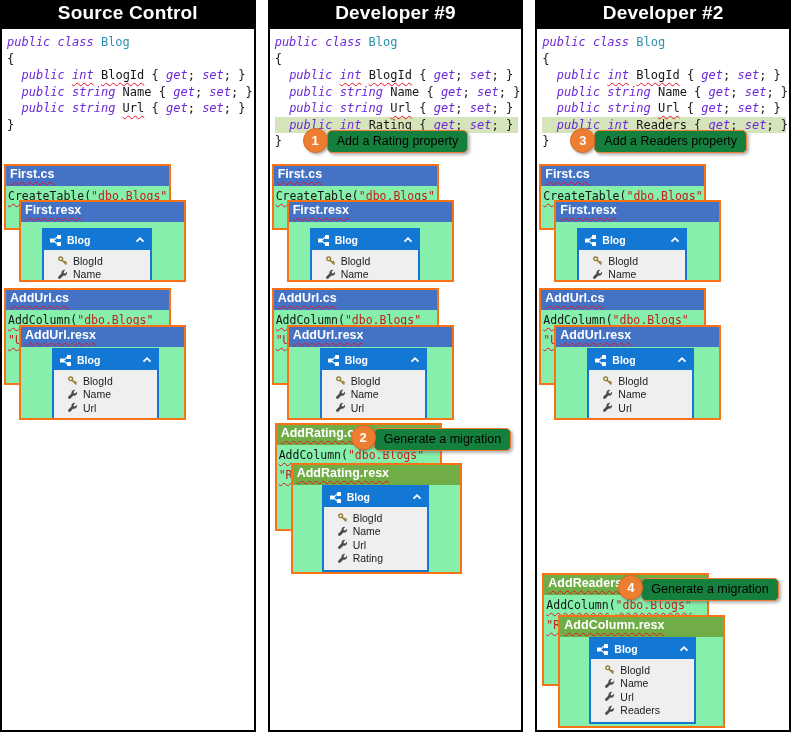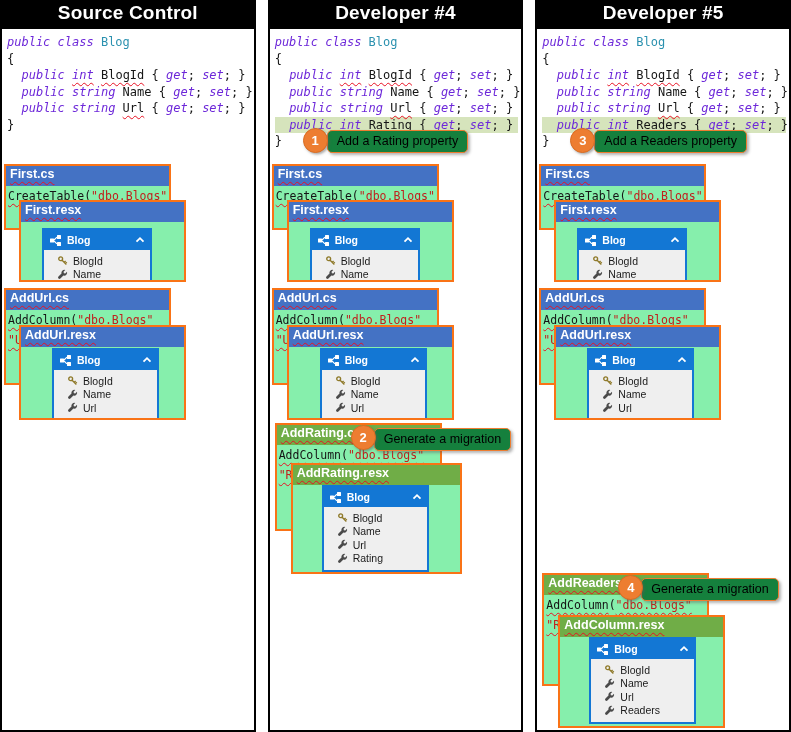--- a/index.html
+++ b/index.html
@@ -134,21 +134,21 @@
                 <path d="M10.9 3 A3.2 3.2 0 0 1 7 7.1 L3.7 10.4 A1.45 1.45 0 1 1 1.6 8.3 L4.9 5 A3.2 3.2 0 0 1 9 1.1 L7.1 3 L7.5 4.5 L9 4.9 Z" fill="#4a4a4a"></path>
               </svg>
               <span>Url</span>
             </div>
           </div>
         </div>
     </div>
   </div>
 
   <div class="column">
-    <div class="col-head">Developer #4</div>
+    <div class="col-head">Developer #9</div>
     <div class="code"><div class="cl"><span class="k">public class </span><span class="ty">Blog</span></div><div class="cl"><span class="pl">{</span></div><div class="cl"><span class="pl">  </span><span class="k">public </span><span class="k sq">int</span><span class="pl"> </span><span class="pl sq">BlogId</span><span class="pl"> { </span><span class="k">get</span><span class="pl">; </span><span class="k">set</span><span class="pl">; }</span></div><div class="cl"><span class="pl">  </span><span class="k">public string </span><span class="pl">Name</span><span class="pl"> { </span><span class="k">get</span><span class="pl">; </span><span class="k">set</span><span class="pl">; }</span></div><div class="cl"><span class="pl">  </span><span class="k">public string </span><span class="pl sq">Url</span><span class="pl"> { </span><span class="k">get</span><span class="pl">; </span><span class="k">set</span><span class="pl">; }</span></div><div class="cl hl"><span class="pl">  </span><span class="k">public </span><span class="k sq">int</span><span class="pl"> </span><span class="pl sq">Rating</span><span class="pl"> { </span><span class="k">get</span><span class="pl">; </span><span class="k">set</span><span class="pl">; }</span></div><div class="cl"><span class="pl">}</span></div></div>
 
     <div class="card blue" style="left:2px;top:162px;width:167px;height:66px">
       <div class="card-head"><span class="sq">First.cs</span></div>
       <div class="card-code"><div class="cl"><span class="pl sq">CreateTable</span><span class="pl">(</span><span class="st sq">"dbo.Blogs"</span></div></div>
     </div>
 
     <div class="card blue" style="left:17px;top:198px;width:167px;height:82px">
       <div class="card-head"><span class="sq">First.resx</span></div>
       <div class="entity" style="left:21px;top:26px;width:110px">
@@ -283,21 +283,21 @@
     </div>
 
     <div class="callout-box" style="left:57px;top:128px">Add a Rating property</div>
     <div class="callout-num" style="left:33px;top:126px">1</div>
 
     <div class="callout-box" style="left:104px;top:426px">Generate a migration</div>
     <div class="callout-num" style="left:81px;top:423px">2</div>
   </div>
 
   <div class="column">
-    <div class="col-head">Developer #5</div>
+    <div class="col-head">Developer #2</div>
     <div class="code"><div class="cl"><span class="k">public class </span><span class="ty">Blog</span></div><div class="cl"><span class="pl">{</span></div><div class="cl"><span class="pl">  </span><span class="k">public </span><span class="k sq">int</span><span class="pl"> </span><span class="pl sq">BlogId</span><span class="pl"> { </span><span class="k">get</span><span class="pl">; </span><span class="k">set</span><span class="pl">; }</span></div><div class="cl"><span class="pl">  </span><span class="k">public string </span><span class="pl">Name</span><span class="pl"> { </span><span class="k">get</span><span class="pl">; </span><span class="k">set</span><span class="pl">; }</span></div><div class="cl"><span class="pl">  </span><span class="k">public string </span><span class="pl sq">Url</span><span class="pl"> { </span><span class="k">get</span><span class="pl">; </span><span class="k">set</span><span class="pl">; }</span></div><div class="cl hl"><span class="pl">  </span><span class="k">public </span><span class="k sq">int</span><span class="pl"> </span><span class="pl sq">Readers</span><span class="pl"> { </span><span class="k">get</span><span class="pl">; </span><span class="k">set</span><span class="pl">; }</span></div><div class="cl"><span class="pl">}</span></div></div>
 
     <div class="card blue" style="left:2px;top:162px;width:167px;height:66px">
       <div class="card-head"><span class="sq">First.cs</span></div>
       <div class="card-code"><div class="cl"><span class="pl sq">CreateTable</span><span class="pl">(</span><span class="st sq">"dbo.Blogs"</span></div></div>
     </div>
 
     <div class="card blue" style="left:17px;top:198px;width:167px;height:82px">
       <div class="card-head"><span class="sq">First.resx</span></div>
       <div class="entity" style="left:21px;top:26px;width:110px">

